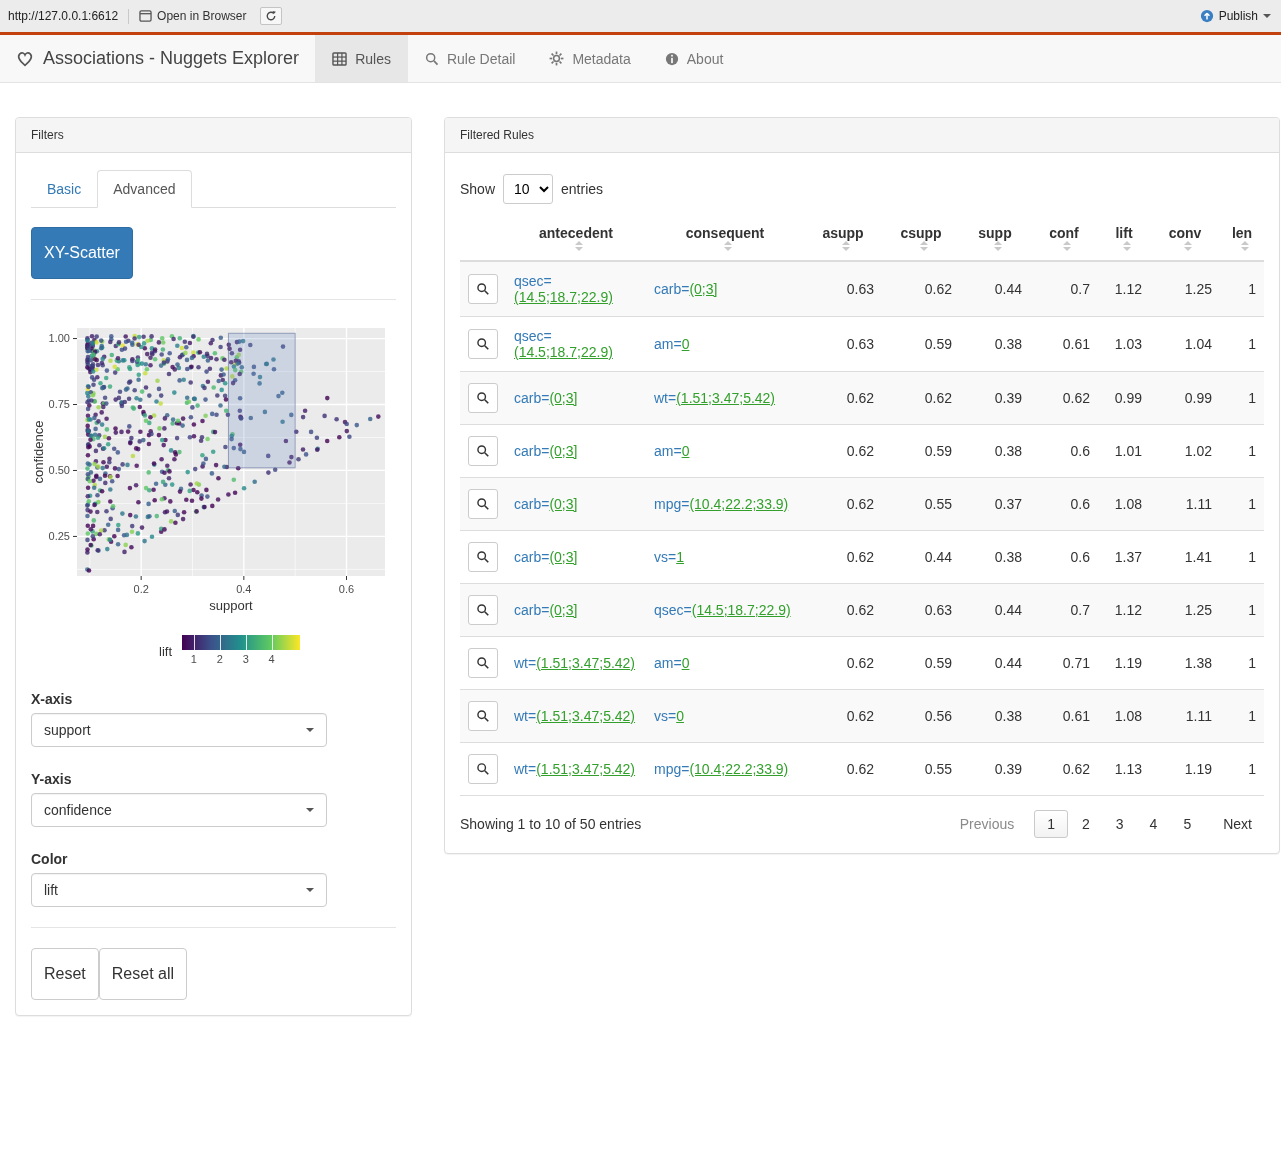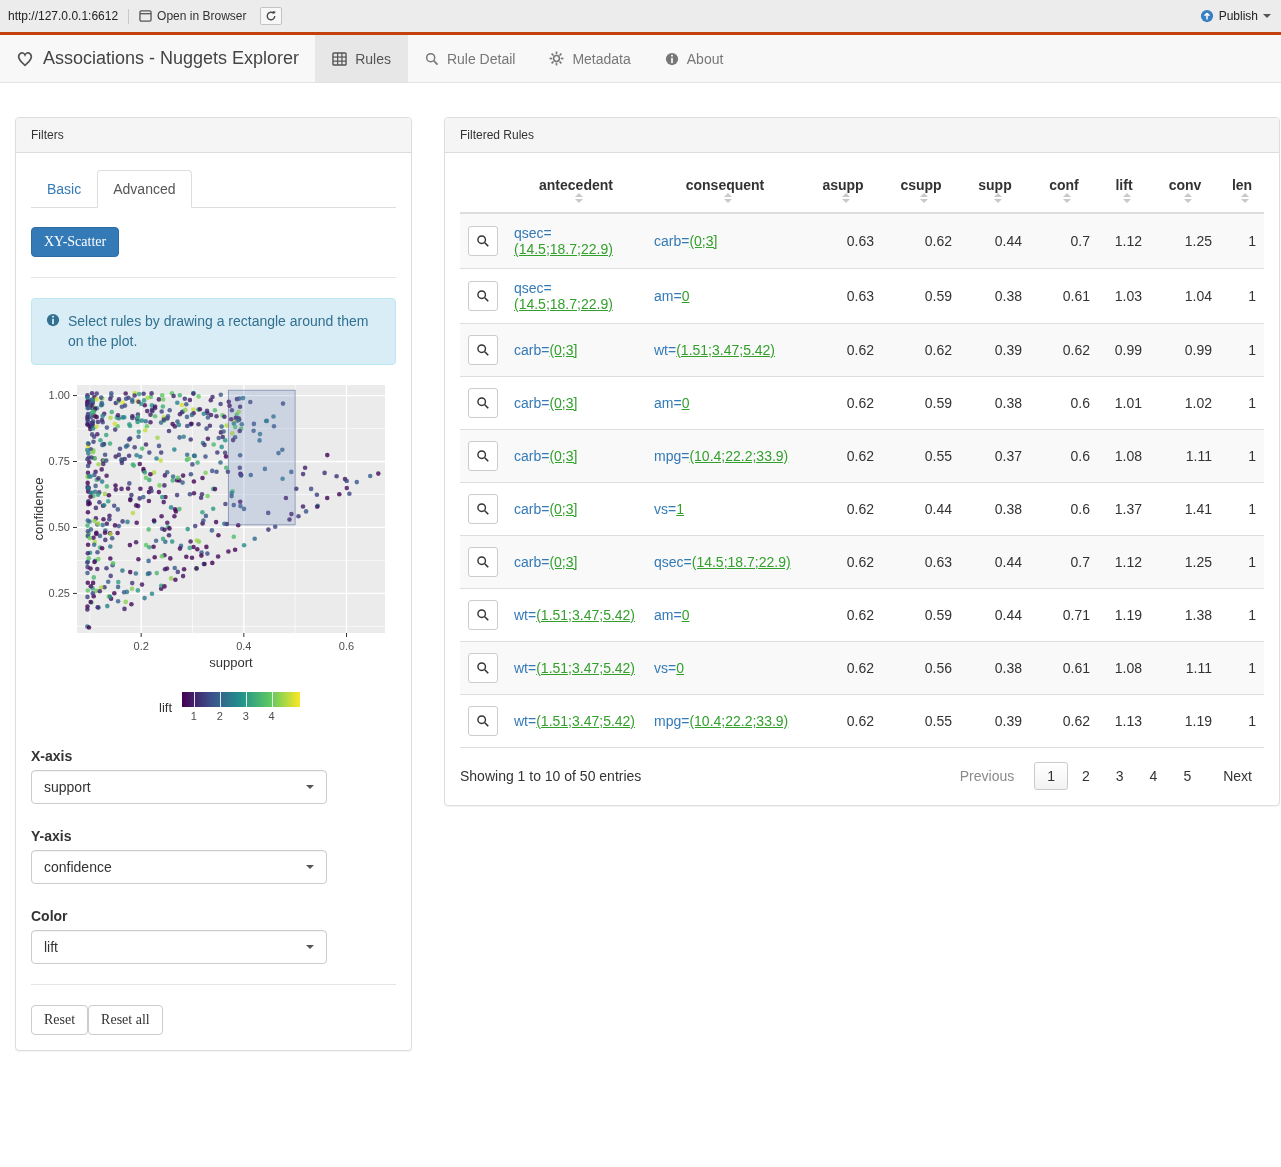--- a/index.html
+++ b/index.html
@@ -28,21 +28,21 @@
   .panel-heading { padding:10px 15px; background:#f5f5f5; border-bottom:1px solid #ddd; border-radius:3px 3px 0 0; font-size:12px; color:#333; }
   .panel-body { padding:15px; }
   .panel-filters { width:397px; flex:0 0 auto; }
   .panel-rules { flex:1 1 auto; }
 
   
   .ftabs { display:flex; border-bottom:1px solid #ddd; margin-top:2px; }
   .ftab { padding:10px 15px; margin-bottom:-1px; cursor:pointer; border:1px solid transparent; border-radius:4px 4px 0 0; }
   .ftab.inactive { color:#337ab7; }
   .ftab.active { border-color:#ddd #ddd #fff; background:#fff; color:#555; }
-  .btn { display:inline-block; padding:6px 12px; border-radius:4px; border:1px solid #ccc; background:#fff; color:#333; font-size:14px; cursor:pointer; font-family:Liberation Serif, serif; }
+  .btn { display:inline-block; padding:16px 12px; border-radius:4px; border:1px solid #ccc; background:#fff; color:#333; font-size:16px; cursor:pointer; font-family:Liberation Sans, sans-serif; }
   .btn-primary { background:#337ab7; border-color:#2e6da4; color:#fff; }
   .btn-scatter { margin-top:19px; }
   hr.rule { border:0; border-top:1px solid #e5e5e5; margin:20px 0; }
   .alert-info { background:#d9edf7; border:1px solid #bce8f1; color:#31708f; border-radius:4px; padding:12px 14px; display:flex; gap:8px; line-height:1.45; margin:0 0 12px; }
   .alert-info svg { flex:0 0 auto; margin-top:2px; }
 
   .plot-wrap { margin-top:2px; }
   .colorbar-row { display:flex; align-items:center; gap:10px; margin:14px 0 0 128px; }
   .colorbar-label { font-size:13px; color:#333; }
   .colorbar-box { position:relative; width:118px; height:32px; }
@@ -173,28 +173,20 @@
     <div class="panel-body">
       <div class="ftabs">
         <div class="ftab inactive">Basic</div>
         <div class="ftab active">Advanced</div>
       </div>
 
       <button class="btn btn-primary btn-scatter">XY-Scatter</button>
 
       <hr class="rule">
 
-      <div class="alert-info">
-        <svg width="14" height="14" viewBox="0 0 16 16">
-          <circle cx="8" cy="8" r="7" fill="#31708f"></circle>
-          <rect x="7" y="6.7" width="2" height="6" fill="#d9edf7"></rect>
-          <rect x="7" y="3.2" width="2" height="2" fill="#d9edf7"></rect>
-        </svg>
-        <span>Select rules by drawing a rectangle around them on the plot.</span>
-      </div>
 
       <div class="plot-wrap">
         <svg id="scatter-svg" width="364" height="298" viewBox="0 0 364 298">
           <rect id="panel-rect" x="46" y="8" width="308" height="248" fill="#ebebeb"></rect>
           <g id="grid-g">
               <line x1="58.833333333333336" x2="58.833333333333336" y1="8" y2="256" stroke="#fff" stroke-width="0.6"></line>
               <line x1="161.49999999999997" x2="161.49999999999997" y1="8" y2="256" stroke="#fff" stroke-width="0.6"></line>
               <line x1="264.16666666666663" x2="264.16666666666663" y1="8" y2="256" stroke="#fff" stroke-width="0.6"></line>
               <line y1="249.40425531914892" y2="249.40425531914892" x1="46" x2="354" stroke="#fff" stroke-width="0.6"></line>
               <line y1="183.4468085106383" y2="183.4468085106383" x1="46" x2="354" stroke="#fff" stroke-width="0.6"></line>
@@ -898,20 +890,27 @@
       <div class="reset-row">
         <button class="btn">Reset</button>
         <button class="btn">Reset all</button>
       </div>
     </div>
   </div>
 
   <div class="panel panel-rules">
     <div class="panel-heading">Filtered Rules</div>
     <div class="panel-body">
+      <div class="show-row">
+        <span>Show</span>
+        <select>
+          <option selected="">10</option>
+        </select>
+        <span>entries</span>
+      </div>
 
       <table class="rules">
         <colgroup>
           <col style="width:46px">
             <col style="width:140px">
             <col style="width:158px">
           <col style="width:78px">
             <col style="width:78px">
             <col style="width:70px">
           <col style="width:68px">

